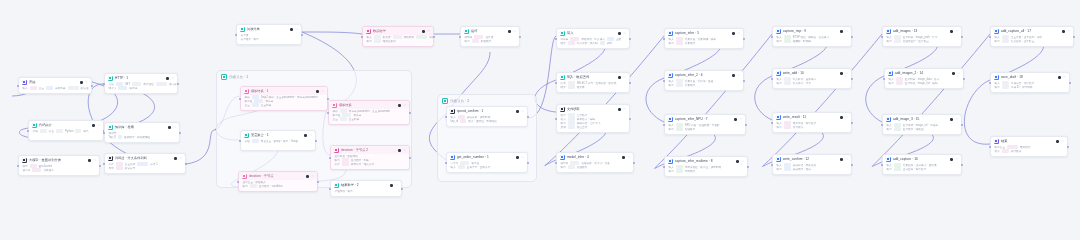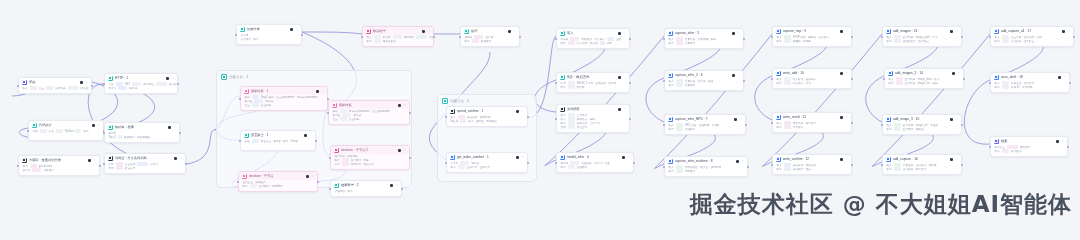--- a/index.html
+++ b/index.html
@@ -1113,14 +1113,13 @@
             <span class="lbl">状态</span>
             <span class="chip p" style="width: 7px;"></span>
             <span class="lbl">执行完成</span>
           </div>
         </div>
       </div>
       <span class="port" style="left: 989px; top: 145.5px;"></span>
       <span class="port" style="left: 1067px; top: 145.5px;"></span>
     </div>
 
-  <div id="watermark">掘金技术社区 @ 不大姐姐AI智能体</div>
 </div>
 
 </body></html>

